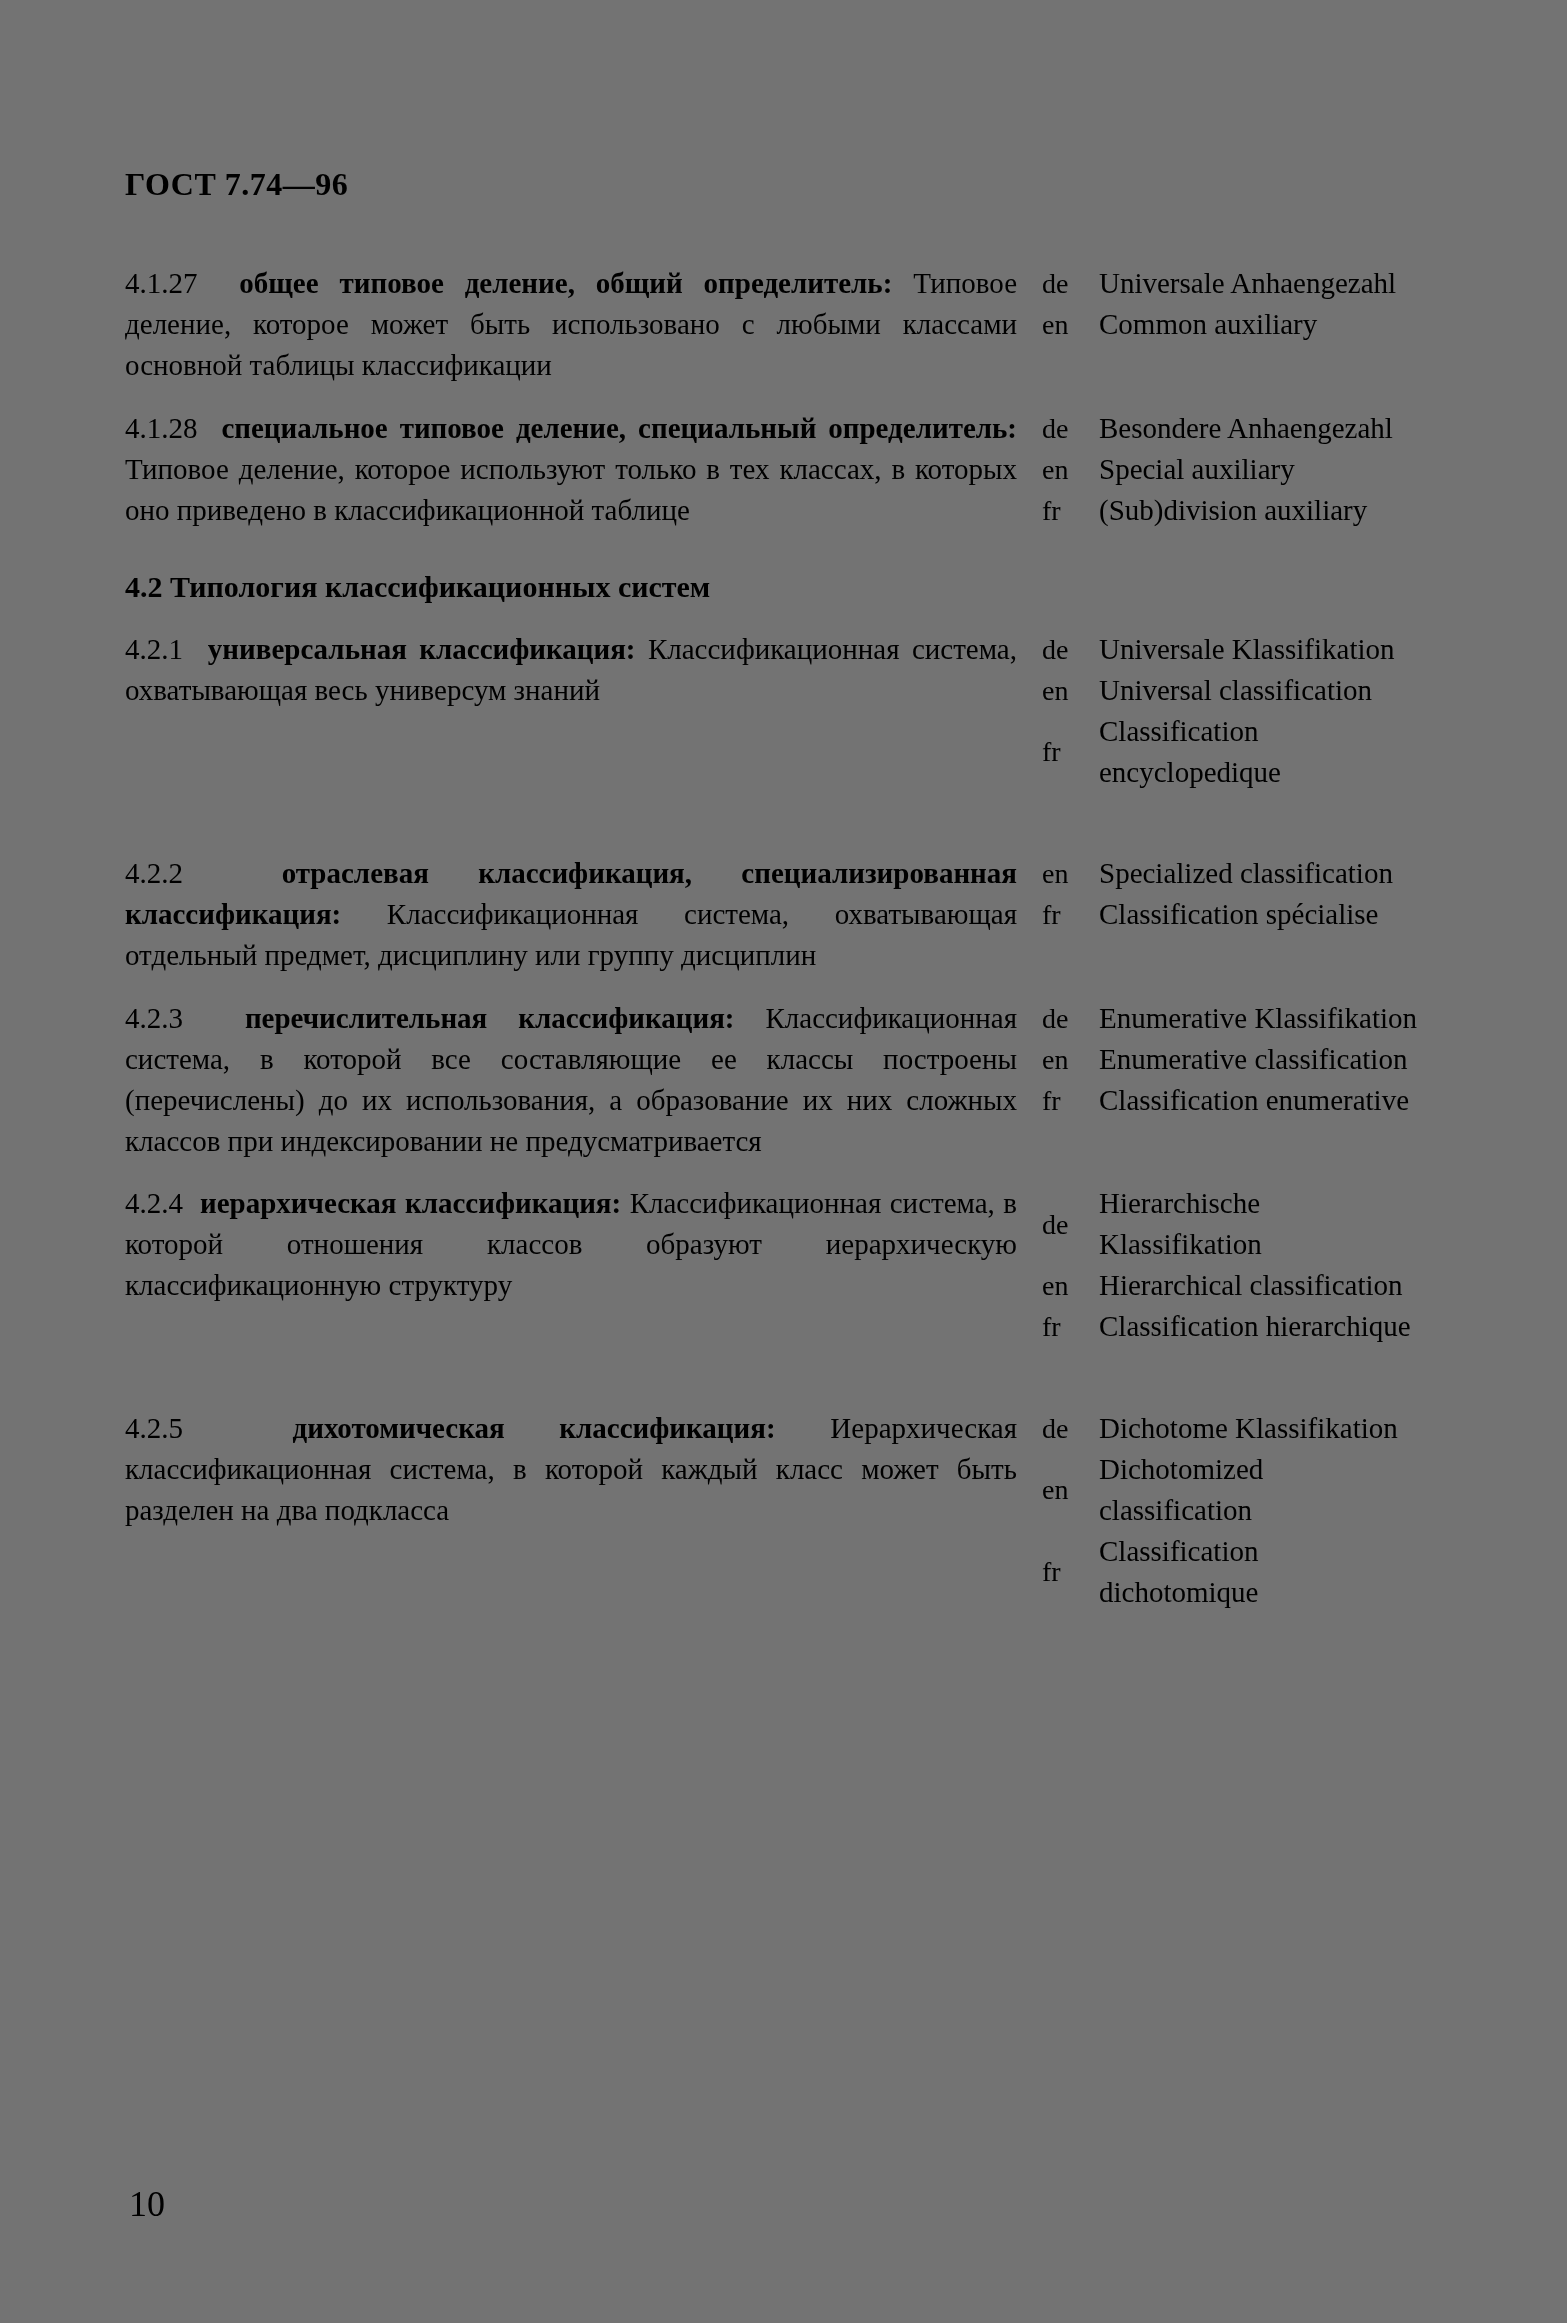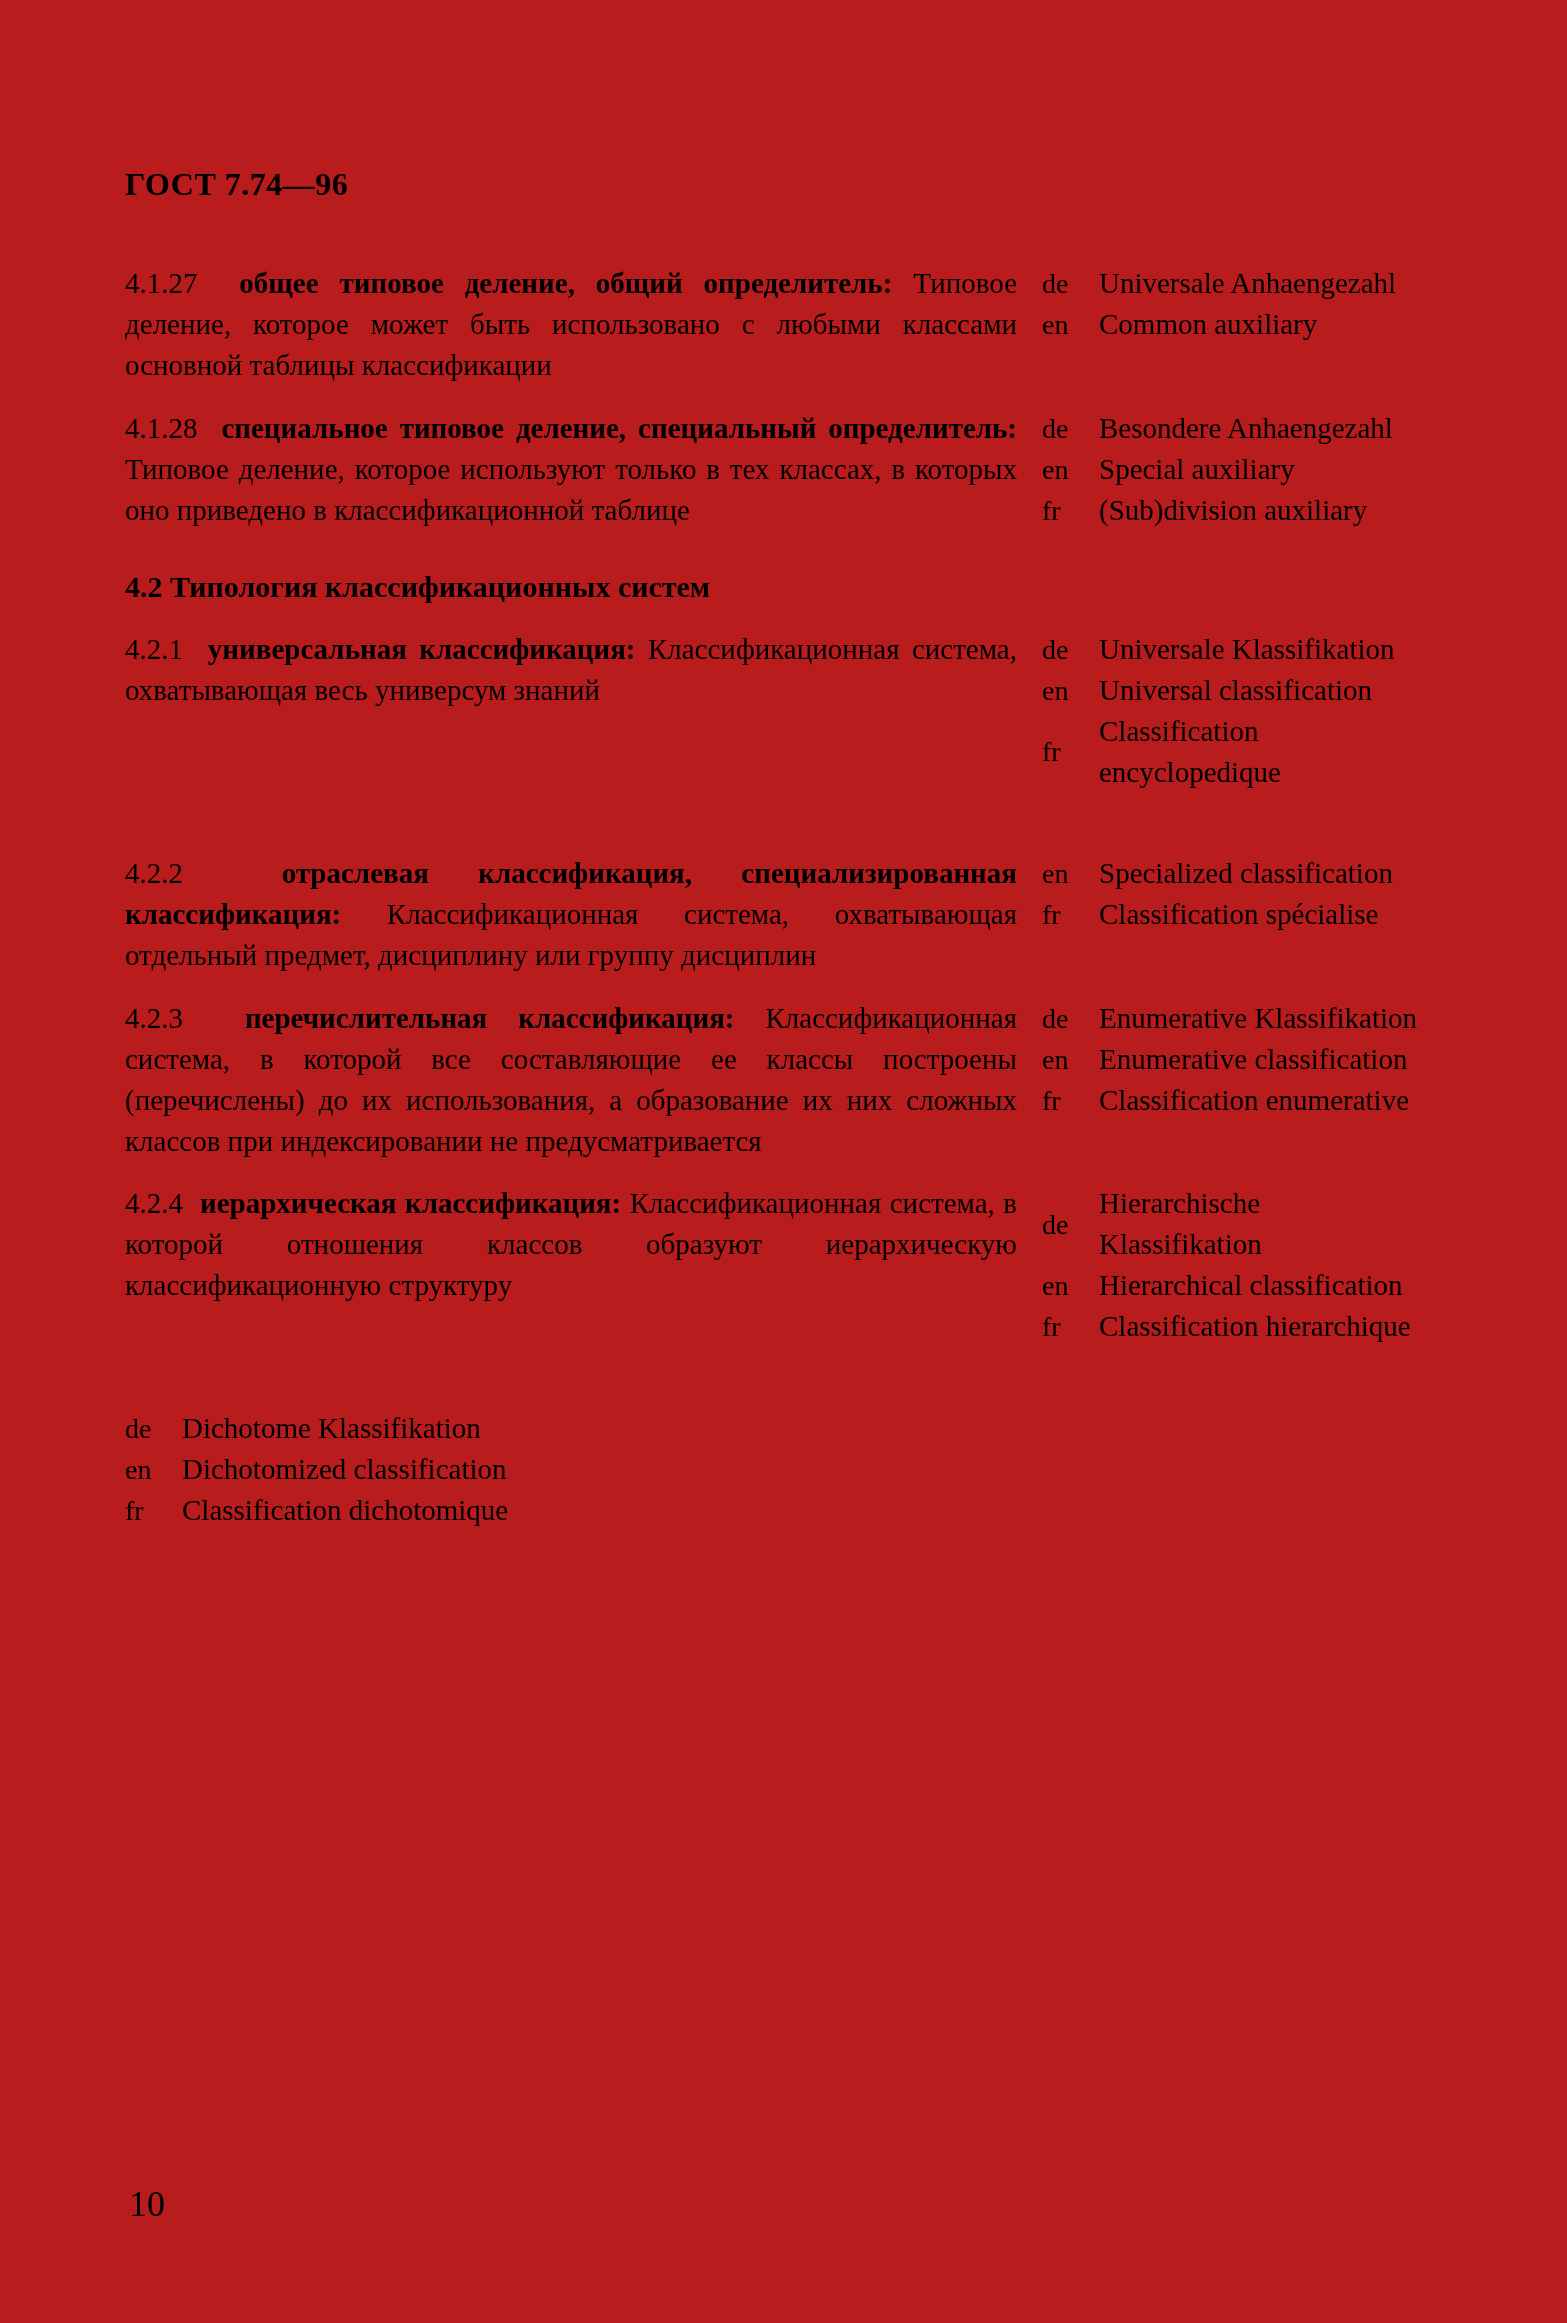--- a/index.html
+++ b/index.html
@@ -13,21 +13,21 @@
     position: relative;
     font-family: "Liberation Serif", serif;
     color: #000000;
     overflow: hidden;
   }
   .page {
     position: absolute;
     left: 0; top: 0;
     width: 1567px;
     height: 2323px;
-    background: #b91c1c;
+    background: #737373;
   }
   .content {
     position: absolute;
     left: 125px;
     top: 166px;
     width: 1297px;
   }
   .doc-header {
     font-family: "Liberation Serif", serif;
     font-weight: bold;
@@ -218,20 +218,24 @@
         <div class="tr-row">
           <span class="tr-lang">fr</span>
           <span class="tr-text">Classification hierarchique</span>
         </div>
       </div>
     </div>
 
     <div class="spacer-md"></div>
 
     <div class="entry">
+      <div class="ru-col">
+        <span class="num">4.2.5</span>
+        <span>&nbsp;</span><span class="term">дихотомическая классификация:</span><span class="def"> Иерархическая классификационная система, в которой каждый класс может быть разделен на два подкласса</span>
+      </div>
       <div class="tr-col">
         <div class="tr-row">
           <span class="tr-lang">de</span>
           <span class="tr-text">Dichotome Klassifikation</span>
         </div>
         <div class="tr-row">
           <span class="tr-lang">en</span>
           <span class="tr-text">Dichotomized classification</span>
         </div>
         <div class="tr-row">

